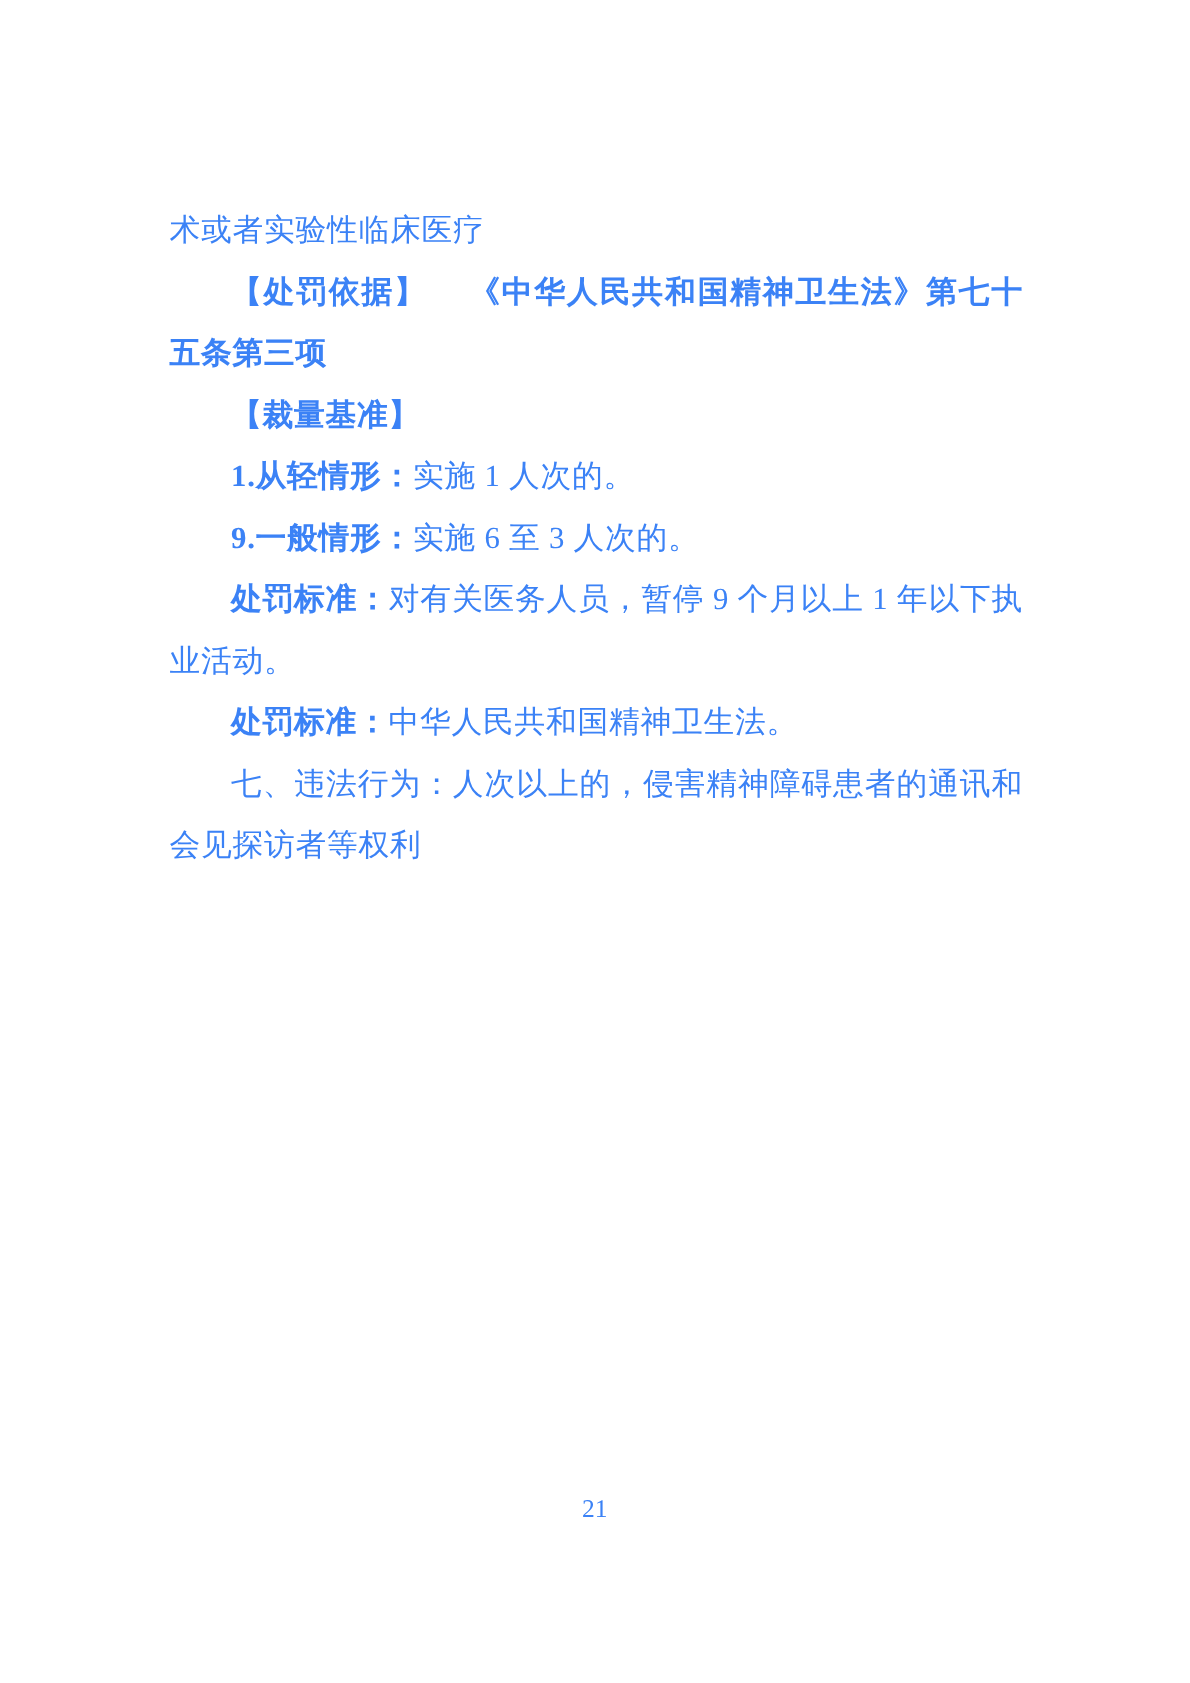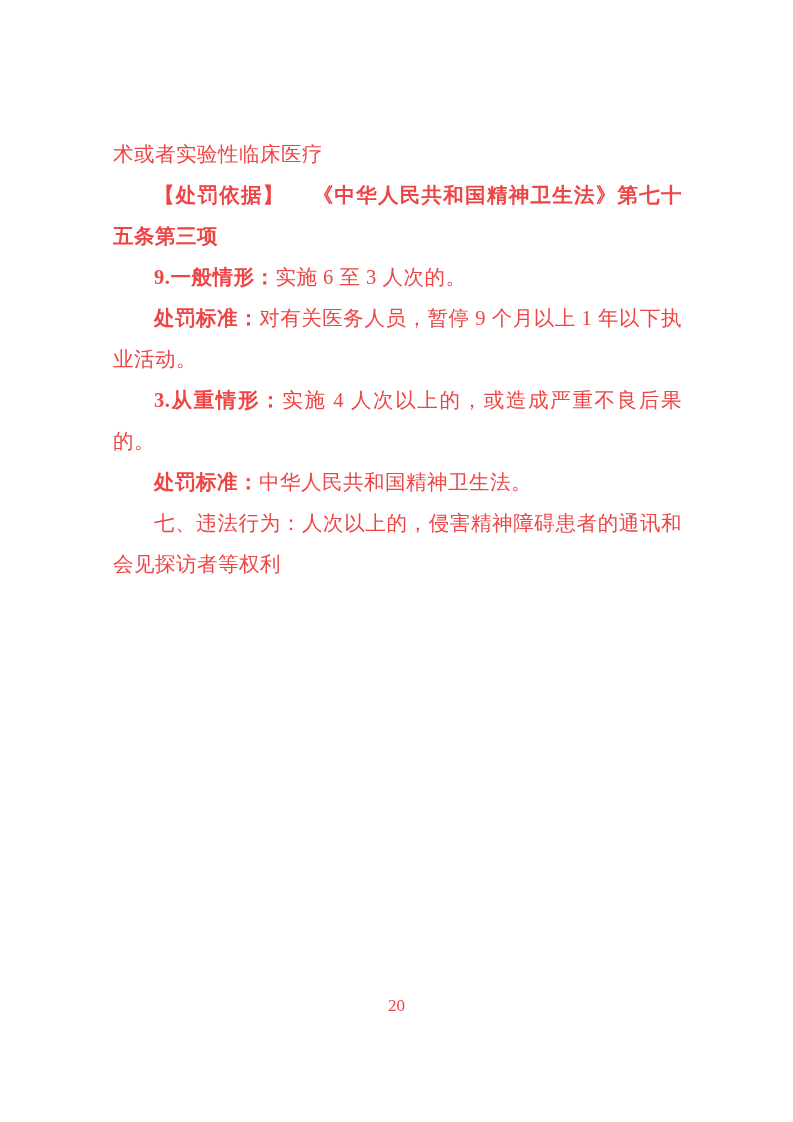--- a/index.html
+++ b/index.html
@@ -10,21 +10,21 @@
   .page {
     position: relative;
     width: 793px;
     height: 1122px;
     margin: 0 auto;
     background: #ffffff;
     box-sizing: border-box;
     padding: 134px 111px 0 113px;
     font-family: "Liberation Serif", "DejaVu Serif", serif;
     font-size: 20.5px;
-    color: #ef4444;
+    color: #3b82f6;
     overflow: hidden;
   }
   .page p {
     margin: 0;
     line-height: 41px;
     text-align: justify;
     text-justify: inter-ideograph;
     letter-spacing: 0.5px;
   }
   .indent { text-indent: 2em; }
@@ -42,28 +42,29 @@
 </head>
 <body>
 
 <div class="page">
 
   <p>术或者实验性临床医疗</p>
 
   <p class="indent bold">【处罚依据】　 《中华人民共和国精神卫生法》第七十五条第三项</p>
 
 
+  <p class="indent bold">【裁量基准】</p>
 
+  <p class="indent"><span class="bold">1.从轻情形：</span><span>实施 1 人次的。</span></p>
 
 
   <p class="indent"><span class="bold">9.一般情形：</span><span>实施 6 至 3 人次的。</span></p>
 
   <p class="indent"><span class="bold">处罚标准：</span><span>对有关医务人员，暂停 9 个月以上 1 年以下执业活动。</span></p>
 
-  <p class="indent"><span class="bold">3.从重情形：</span><span>实施 4 人次以上的，或造成严重不良后果的。</span></p>
 
   <p class="indent"><span class="bold">处罚标准：</span><span>中华人民共和国精神卫生法。</span></p>
 
   <p class="indent">七、违法行为：人次以上的，侵害精神障碍患者的通讯和会见探访者等权利</p>
 
-  <div class="page-number">20</div>
+  <div class="page-number">21</div>
 
 </div>
 
 </body></html>

